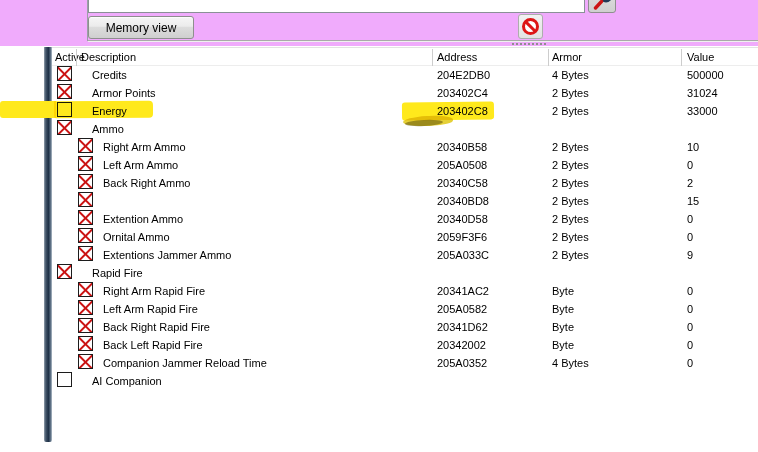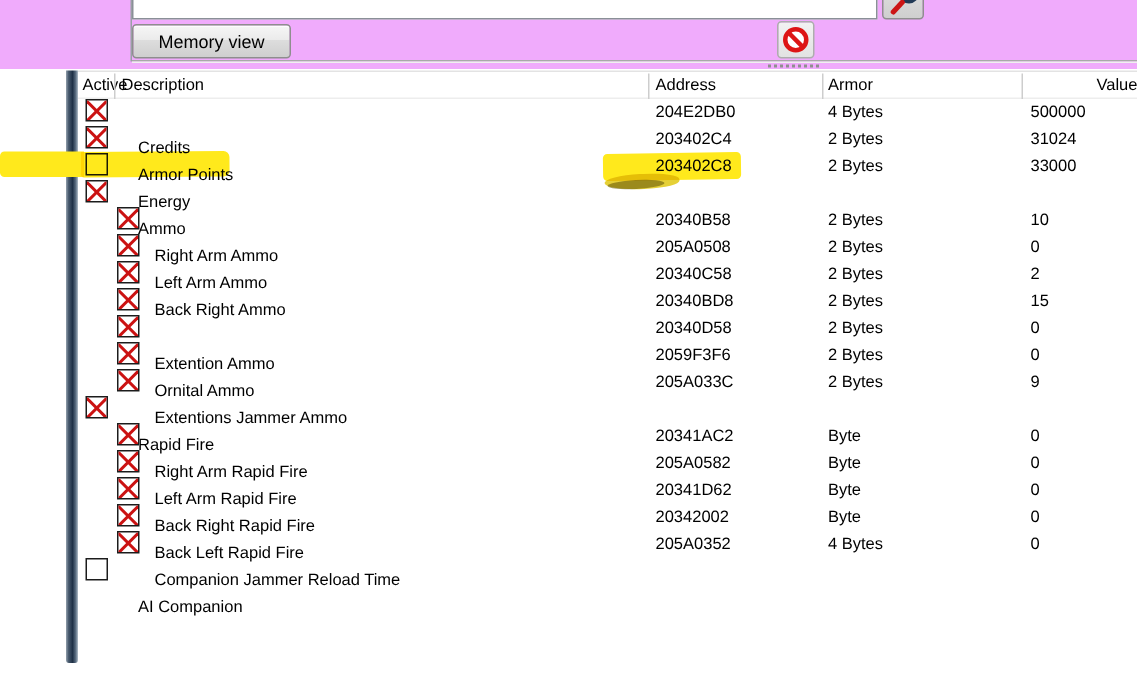--- a/index.html
+++ b/index.html
@@ -73,41 +73,41 @@
 
   
   .addr-table { position: absolute; left: 52px; top: 47px; width: 706px; height: 395px; background: #fff; z-index: 2; }
   .table-header {
     position: absolute; left: 0; top: 0; width: 706px; height: 19px;
     border-top: 1px solid #e3e3e3; border-bottom: 1px solid #ededed;
     background: #fff;
   }
   .table-header .hcell { position: absolute; top: 0; line-height: 18px; white-space: nowrap; }
   .hsep { position: absolute; top: 1px; width: 1px; height: 17px; background: #cdcdcd; }
-  .h-active { left: 3px; }  .h-desc { left: 29px; } .h-addr { left: 385px; } .h-type { left: 500px; } .h-value { left: 635px; margin-left: 44px; }
+  .h-active { left: 3px; }  .h-desc { left: 29px; } .h-addr { left: 385px; } .h-type { left: 500px; } .h-value { left: 635px; }
   .hsep1 { left: 24px; } .hsep2 { left: 380px; } .hsep3 { left: 496px; } .hsep4 { left: 629px; }
 
   .table-rows { position: absolute; left: 0; top: 19px; width: 706px; }
   .trow { position: relative; width: 706px; height: 18px; line-height: 18px; white-space: nowrap; }
   .trow span { position: absolute; top: 0; }
 
   .checkbox {
     position: absolute; left: 5px; top: 1px; width: 15px; height: 15px;
     border: 1px solid #1c1c1c; background: #fff; overflow: hidden; cursor: pointer;
   }
   .trow.indent .checkbox { left: 26px; }
   .x-mark { position: absolute; left: 0; top: 0; width: 13px; height: 13px; }
   .x-mark::before, .x-mark::after {
     content: ""; position: absolute; left: -3px; top: 5.8px;
     width: 19px; height: 1.5px; background: #cb1212;
   }
   .x-mark::before { transform: rotate(45deg); }
   .x-mark::after  { transform: rotate(-45deg); }
 
-  .cell-desc  { left: 40px; margin-top: 24px; }
+  .cell-desc  { left: 40px; }
   .trow.indent .cell-desc { left: 51px; text-align: center; }
   .cell-addr  { left: 385px; }
   .cell-type  { left: 500px; }
   .cell-value { left: 635px; text-align: right; }
 
   
   .marker { position: absolute; z-index: 5; pointer-events: none; }
   .hl-energy-left  { left: 0; top: 101px; width: 56px; height: 17px; background: #ffe91c; border-radius: 3px 0 0 3px; }
   .hl-energy-right { left: 54px; top: 101px; width: 99px; height: 17px; background: #ffe91c;
                      mix-blend-mode: multiply; border-radius: 0 4px 4px 2px; transform: rotate(-0.4deg); }

